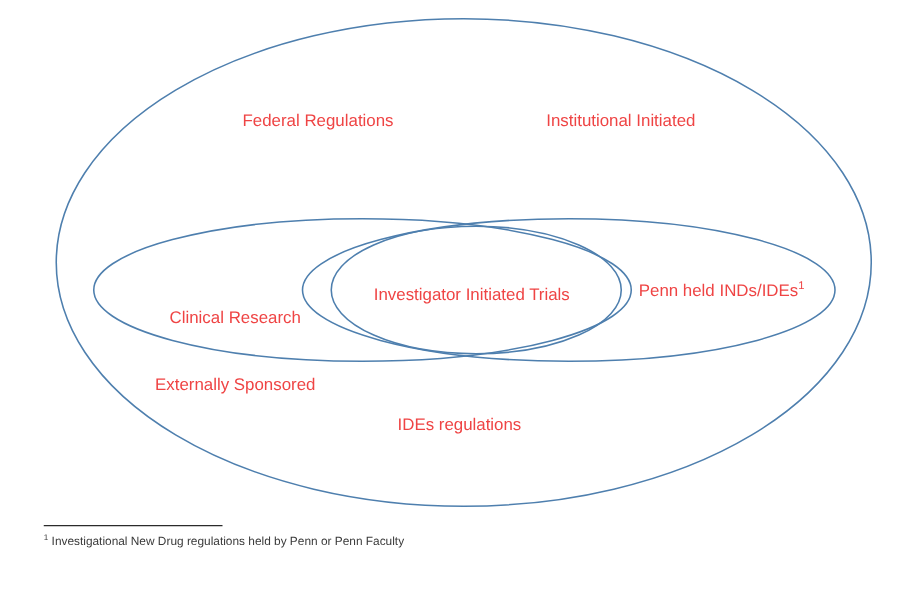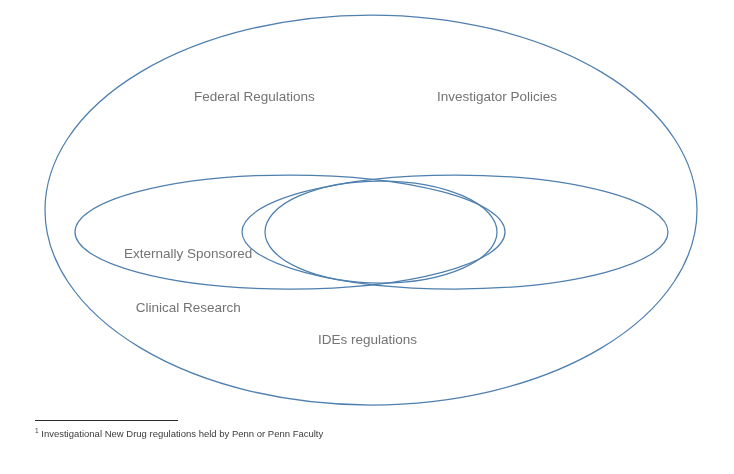--- a/index.html
+++ b/index.html
@@ -38,21 +38,21 @@
     stroke: #4E7FAE;
     stroke-width: 1.25;
   }
 
   
   .label {
     position: absolute;
     font-family: "Liberation Sans", sans-serif;
     font-size: 13.5px;
     line-height: 19px;
-    color: #737373;
+    color: #ef4444;
     white-space: pre;
     text-align: center;
   }
 
   #label-federal-regulations {
     left: 194px;
     top: 87px;
   }
 
   #label-institutional-policies {
@@ -128,29 +128,31 @@
 
     <ellipse class="ellipse-shape" cx="290" cy="232" rx="215" ry="57"></ellipse>
 
     <ellipse class="ellipse-shape" cx="455" cy="232" rx="213" ry="57"></ellipse>
 
     <ellipse class="ellipse-shape" cx="381" cy="232" rx="116" ry="51"></ellipse>
   </svg>
 
   <div class="label" id="label-federal-regulations">Federal Regulations</div>
 
-  <div class="label" id="label-institutional-policies">Investigator Policies</div>
+  <div class="label" id="label-institutional-policies">Institutional Initiated</div>
 
   <div class="label" id="label-local-regulations">IDEs regulations</div>
 
   <div class="label" id="label-externally-sponsored">
+    <div>Clinical Research</div>
     <div>Externally Sponsored</div>
-    <div>Clinical Research</div>
   </div>
 
+  <div class="label" id="label-investigator-initiated">Investigator Initiated Trials</div>
 
+  <div class="label" id="label-penn-held"><span>Penn held INDs/IDEs</span><span class="sup">1</span></div>
 
   <div id="footnote-block">
     <div id="footnote-rule"></div>
     <div id="footnote-text"><span id="footnote-marker">1</span><span> Investigational New Drug regulations held by Penn or Penn Faculty</span></div>
   </div>
 
 </div>
 
 </body></html>

